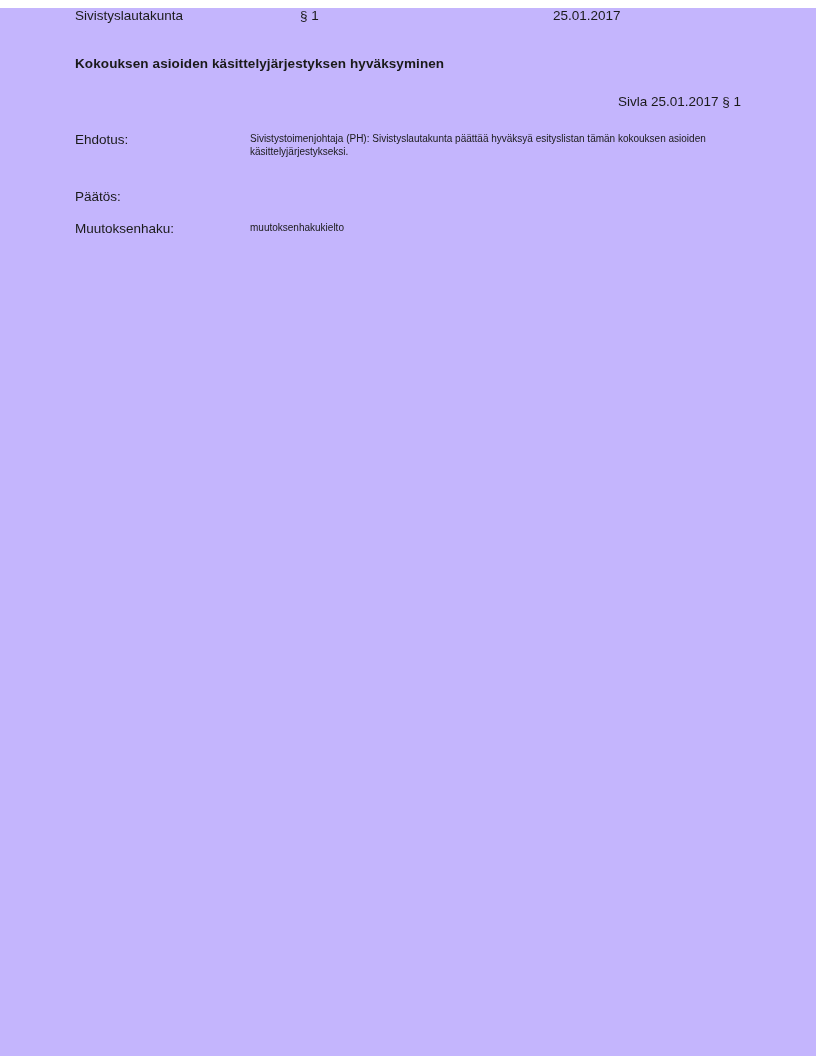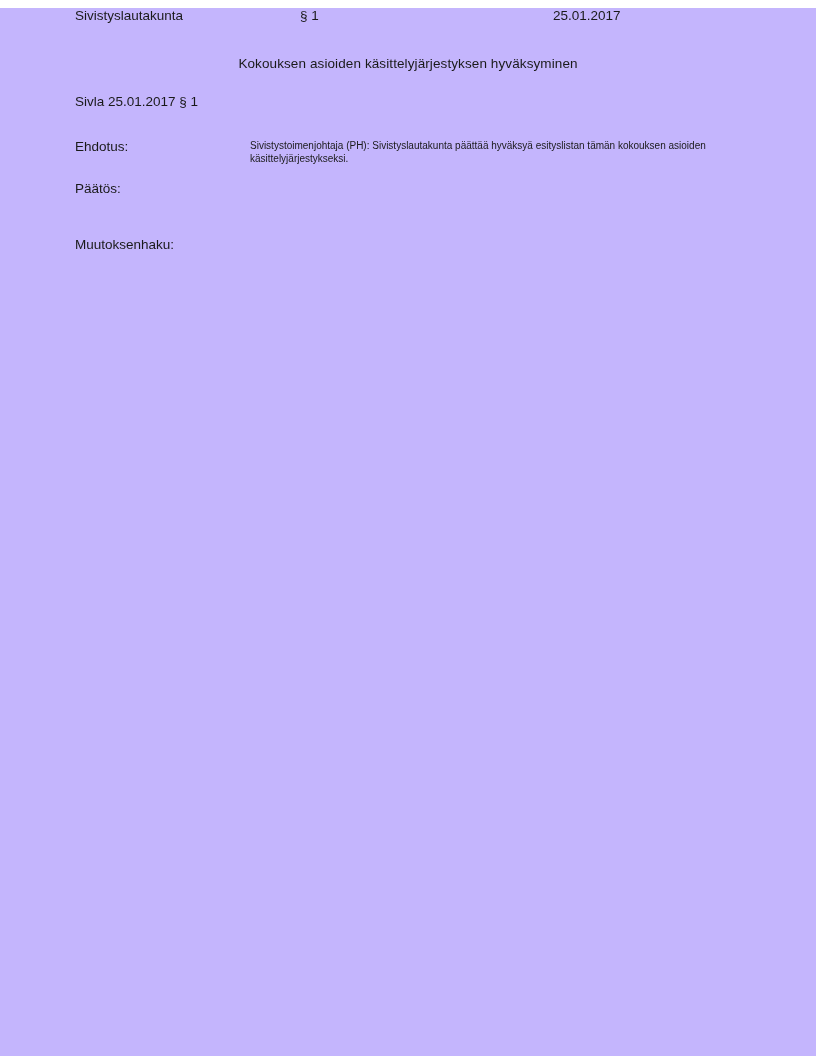--- a/index.html
+++ b/index.html
@@ -55,55 +55,55 @@
     position: absolute;
     left: 448px;
     top: 0;
     font-size: 13.5px;
     white-space: nowrap;
     margin-left: 30px;
   }
 
   .doc-title {
     font-size: 13.5px;
-    font-weight: normal;
+    font-weight: bold;
     margin-top: 28px;
     letter-spacing: 0.1px;
-    text-align: center;
   }
 
   .doc-reference {
     font-size: 13.5px;
     margin-top: 23px;
+    text-align: right;
   }
 
   
   .field {
     position: relative;
-    margin-top: 30px;
+    margin-top: 23px;
     min-height: 18px;
   }
   .field .label {
     position: absolute;
     left: 0;
     top: 0;
     font-size: 13.5px;
     white-space: nowrap;
   }
   .field .value {
     margin-left: 175px;
     font-size: 10px;
     line-height: 1.33;
     max-width: 460px;
   }
   .field.decision {
-    margin-top: 15px;
+    margin-top: 30px;
   }
   .field.appeal {
-    margin-top: 38px;
+    margin-top: 14px;
   }
 </style>
 </head>
 <body>
 
 <div class="page">
   <div class="content">
 
     <div class="header-row">
       <span class="organ">Sivistyslautakunta</span>
@@ -119,16 +119,17 @@
       <span class="label">Ehdotus:</span>
       <div class="value">Sivistystoimenjohtaja (PH): Sivistyslautakunta päättää hyväksyä esityslistan tämän kokouksen asioiden käsittelyjärjestykseksi.</div>
     </div>
 
     <div class="field decision">
       <span class="label">Päätös:</span>
     </div>
 
     <div class="field appeal">
       <span class="label">Muutoksenhaku:</span>
+      <div class="value">muutoksenhakukielto</div>
     </div>
 
   </div>
 </div>
 
 </body></html>

